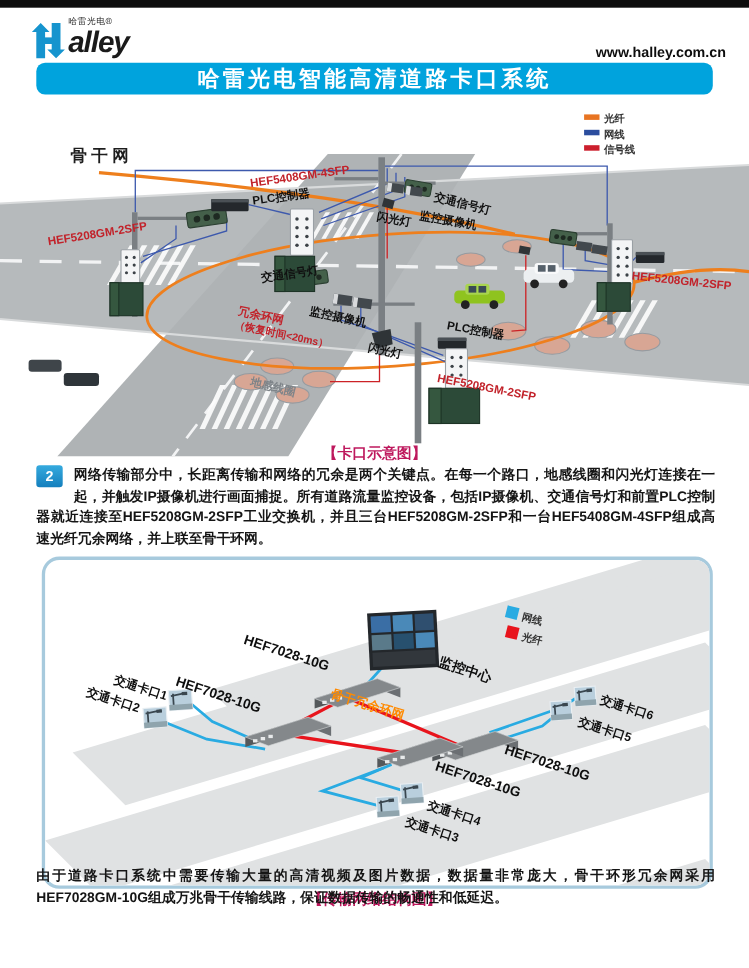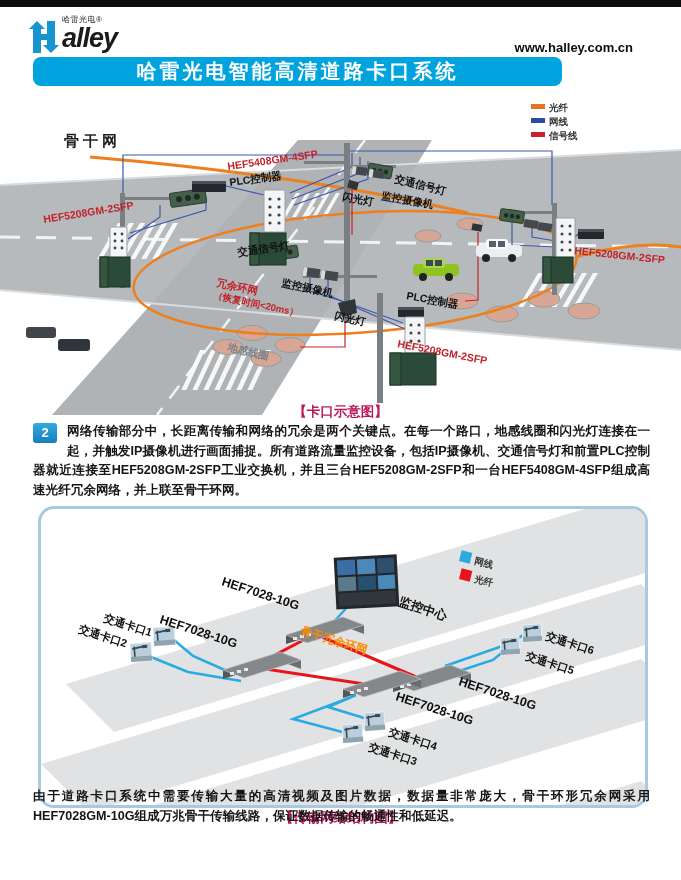--- a/index.html
+++ b/index.html
@@ -4,22 +4,22 @@
 <style>
   html,body{margin:0;padding:0;background:#888;}
   .page{position:relative;width:681px;height:880px;background:#ffffff;overflow:hidden;
         font-family:"Liberation Sans","DejaVu Sans",sans-serif;color:#151515;}
   .topbar{position:absolute;left:0;top:0;width:681px;height:7px;background:#0d0d0d;}
   
   .logo{position:absolute;left:28px;top:20px;height:38px;display:flex;align-items:flex-start;font-style:italic;}
   .logo svg{display:block;}
   .brand{font-size:27px;font-weight:800;letter-spacing:-1px;color:#1a1a1a;line-height:30px;margin-left:2px;margin-top:3px;}
   .cnbrand{position:absolute;left:62px;top:14px;font-size:8px;font-weight:400;color:#1a1a1a;letter-spacing:.5px;}
-  .website{position:absolute;right:48px;top:40px;font-size:13px;font-weight:700;color:#0d0d0d;}
-  .banner{position:absolute;left:33px;top:57px;width:529px;height:29px;background:#00a3dd;border-radius:8px;
+  .website{position:absolute;right:21px;top:40px;font-size:13px;font-weight:700;color:#0d0d0d;}
+  .banner{position:absolute;left:33px;top:57px;width:615px;height:29px;background:#00a3dd;border-radius:8px;
           display:flex;align-items:center;justify-content:center;color:#fff;font-size:20px;font-weight:700;letter-spacing:3px;}
   
   .d1{position:absolute;left:0;top:95px;}
   .d2box{position:absolute;left:38px;top:506px;width:604px;height:296px;border:3px solid #a7cadd;border-radius:16px;background:#fff;overflow:hidden;}
   .d2{position:absolute;left:0;top:0;}
   
   text{font-family:"Liberation Sans","DejaVu Sans",sans-serif;font-weight:700;}
   .t10{font-size:10.5px;fill:#111;}
   .t9{font-size:9.5px;fill:#333;}
   .red{fill:#c2222a;}

